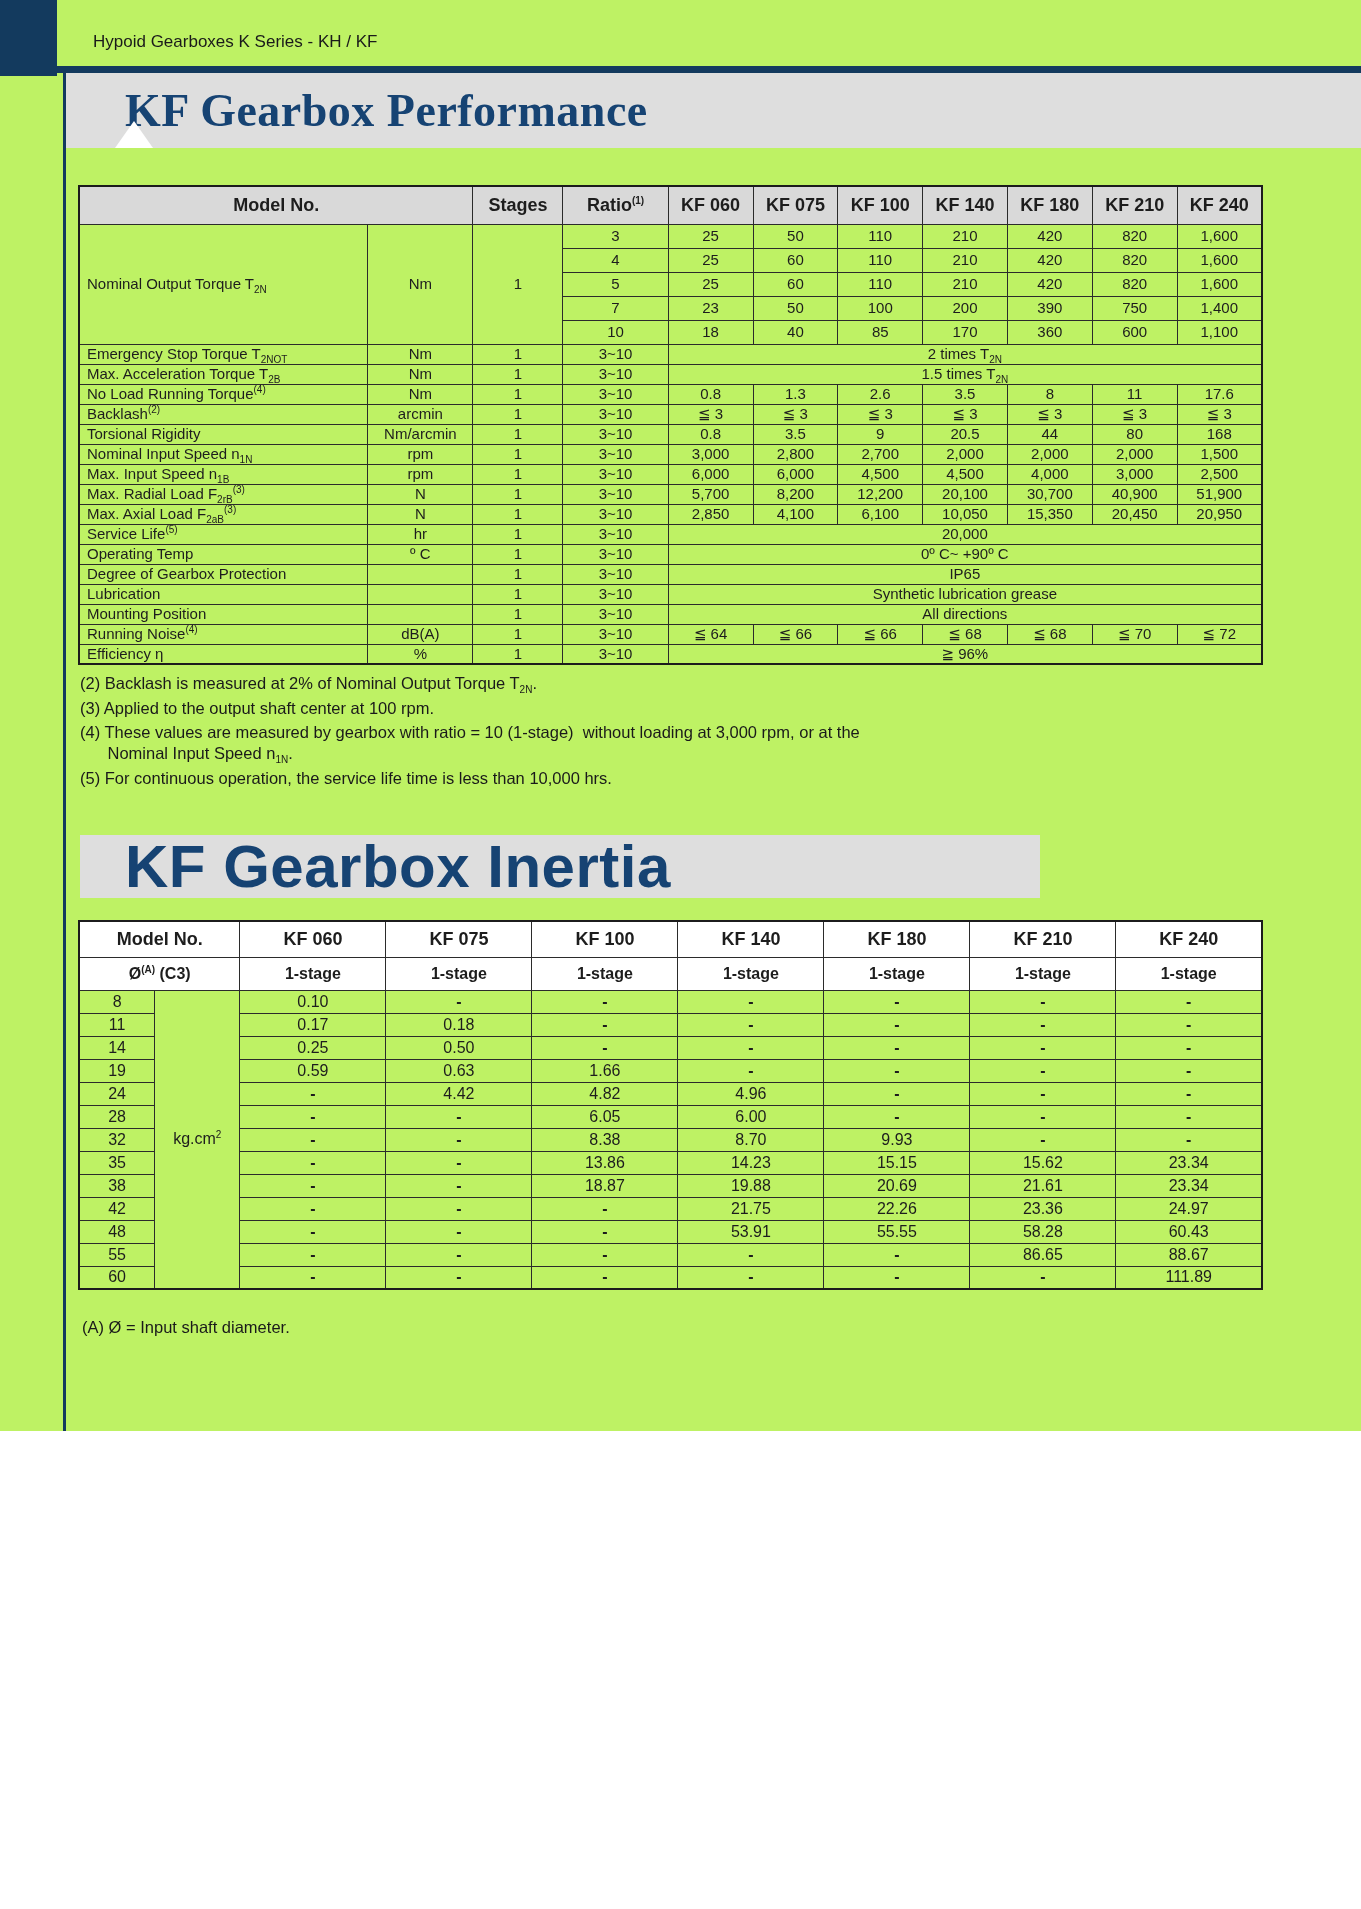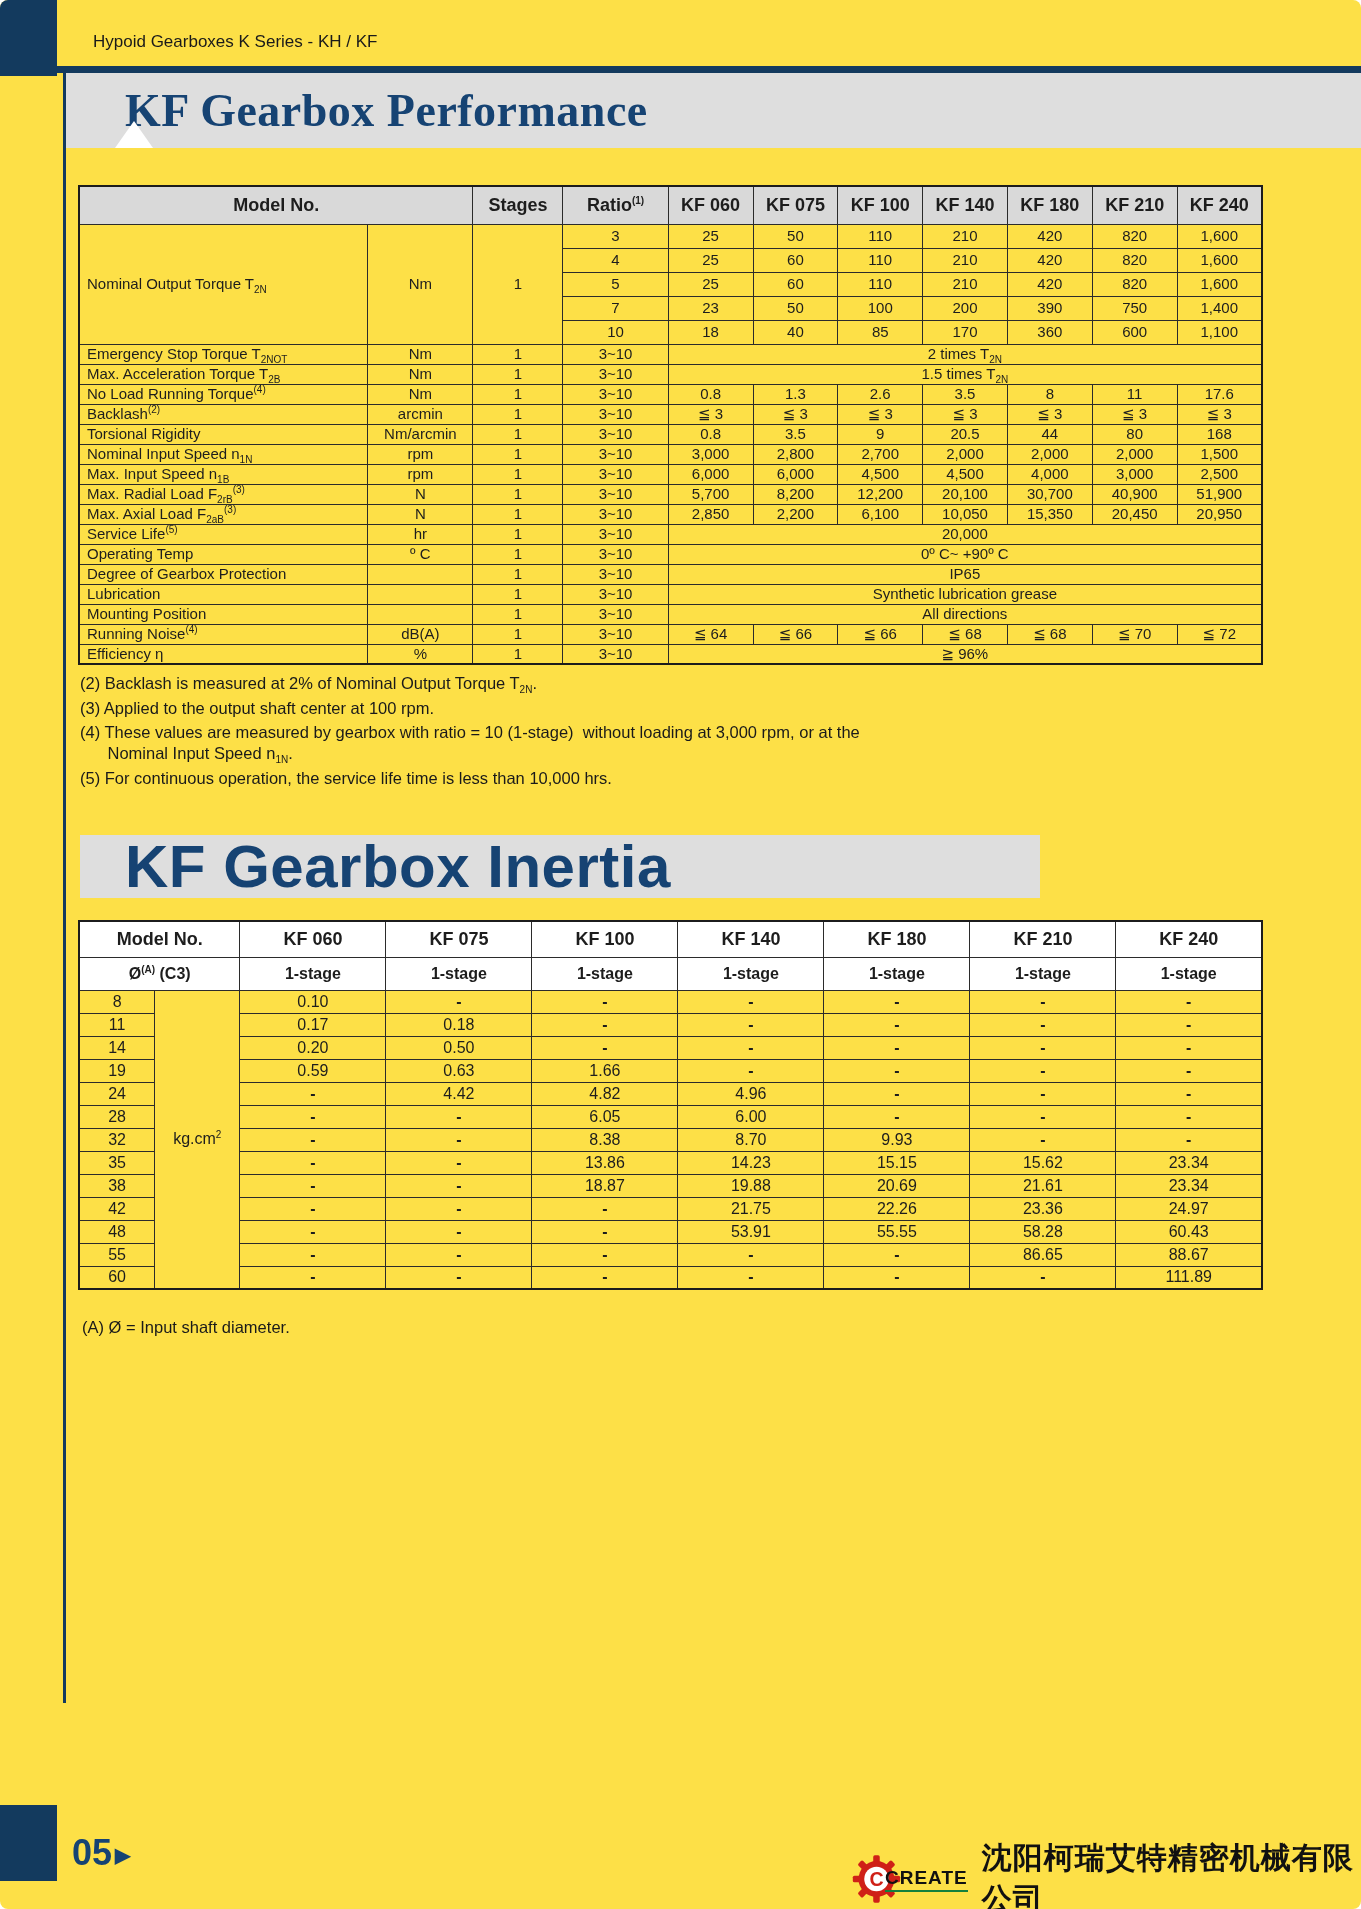--- a/index.html
+++ b/index.html
@@ -1,17 +1,17 @@
 <!DOCTYPE html>
 <html><head>
 <meta charset="utf-8">
 <style>
   * { margin:0; padding:0; box-sizing:border-box; }
   body { background:#ffffff; font-family:"Liberation Sans", sans-serif; color:#1d1d1d; }
-  .page { position:relative; width:1361px; height:1909px; background:#fde047; overflow:hidden;border-radius:8px; }
+  .page { position:relative; width:1361px; height:1431px; background:#bef264; overflow:hidden; }
 
   .corner-block { position:absolute; left:0; width:57px; background:#133a5e; }
   .corner-top { top:0; height:76px; }
   .corner-bottom { top:1805px; height:76px; }
 
   .breadcrumb { position:absolute; left:93px; top:32px; font-size:17px; color:#1a1a1a; }
 
   .top-rule { position:absolute; left:57px; top:66px; width:1304px; height:7px; background:#133a5e; }
 
   .banner { position:absolute; background:#dedede; }
@@ -247,21 +247,21 @@
             <td>30,700</td>
             <td>40,900</td>
             <td>51,900</td>
           </tr>
           <tr>
             <td class="lbl">Max. Axial Load F<sub>2aB</sub><sup>(3)</sup></td>
             <td>N</td>
             <td>1</td>
             <td>3~10</td>
             <td>2,850</td>
-            <td>2,200</td>
+            <td>4,100</td>
             <td>6,100</td>
             <td>10,050</td>
             <td>15,350</td>
             <td>20,450</td>
             <td>20,950</td>
           </tr>
           <tr>
             <td class="lbl">Service Life<sup>(5)</sup></td>
             <td>hr</td>
             <td>1</td>
@@ -384,21 +384,21 @@
             <td>0.17</td>
             <td>0.18</td>
             <td class="dash">-</td>
             <td class="dash">-</td>
             <td class="dash">-</td>
             <td class="dash">-</td>
             <td class="dash">-</td>
           </tr>
           <tr>
             <td>14</td>
-            <td>0.20</td>
+            <td>0.25</td>
             <td>0.50</td>
             <td class="dash">-</td>
             <td class="dash">-</td>
             <td class="dash">-</td>
             <td class="dash">-</td>
             <td class="dash">-</td>
           </tr>
           <tr>
             <td>19</td>
             <td>0.59</td>

